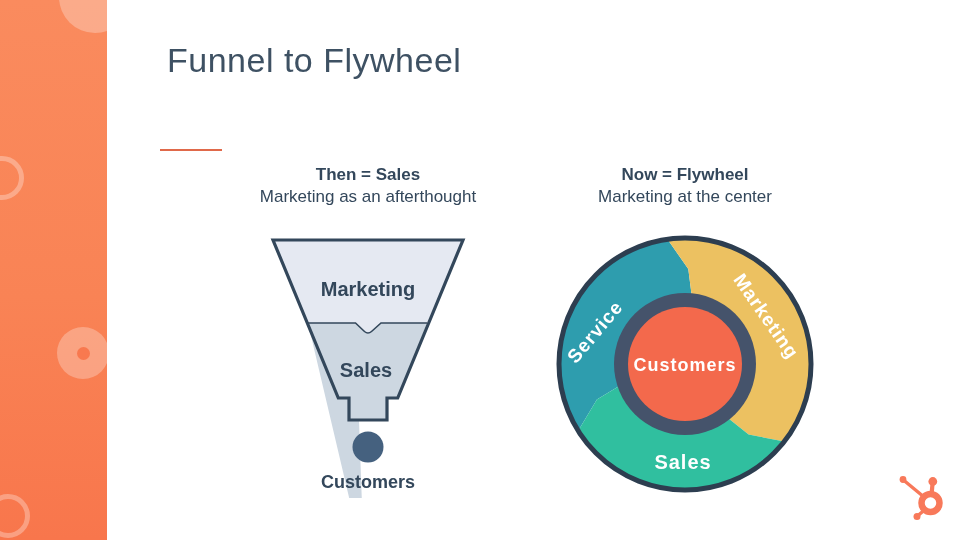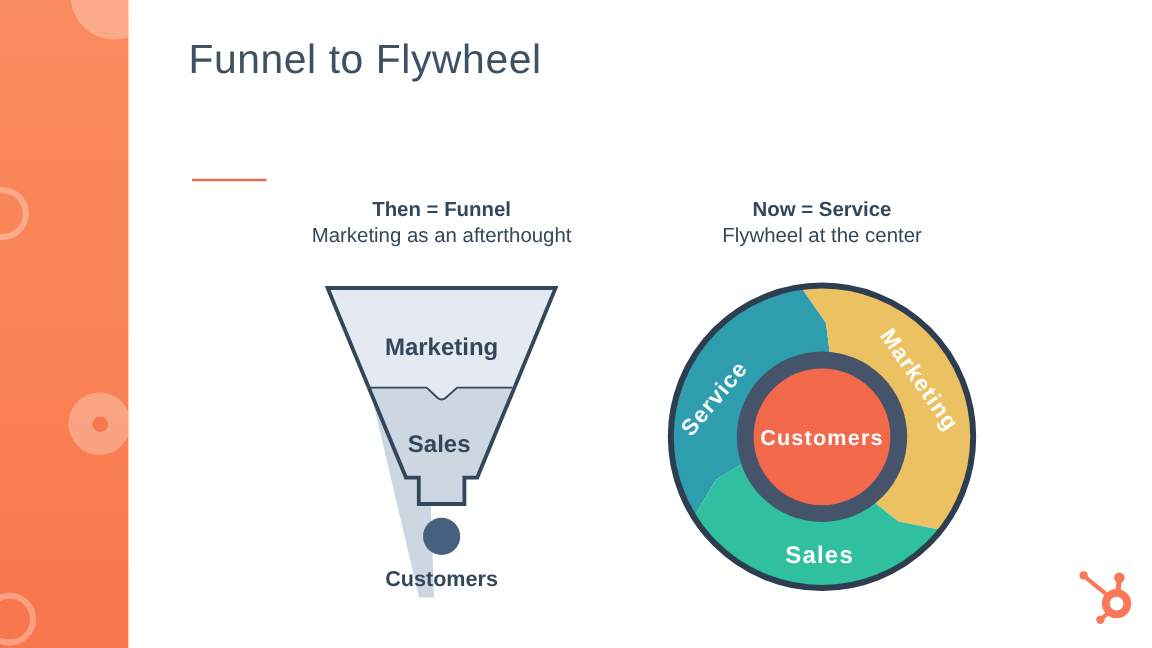--- a/index.html
+++ b/index.html
@@ -17,21 +17,21 @@
   .deco{position:absolute;border-radius:50%;}
   .deco-fill{background:rgba(255,255,255,0.28);}
   .deco-ring{border:5px solid rgba(255,255,255,0.30);}
   .deco-top{left:59px;top:-39px;width:72px;height:72px;}
   .deco-ring-mid{left:-20px;top:156px;width:44px;height:44px;}
   .deco-dot-wrap{left:57px;top:327px;width:52px;height:52px;display:flex;align-items:center;justify-content:center;}
   .deco-dot-inner{width:13px;height:13px;border-radius:50%;background:#f8794f;}
   .deco-ring-bottom{left:-14px;top:494px;width:44px;height:44px;}
   
   .title{
-    position:absolute;left:154px;top:28px;margin:3px;
+    position:absolute;left:154px;top:28px;margin:13px;
     font-size:34px;font-weight:400;letter-spacing:0.5px;color:#3e5163;
   }
   .accent-rule{position:absolute;left:160px;top:149px;width:62px;height:2px;background:#e0694a;}
   
   .col-heading{position:absolute;top:164px;text-align:center;color:#33475b;font-size:17px;line-height:22px;}
   .col-heading .hd{font-weight:700;}
   .heading-funnel{left:253px;width:230px;}
   .heading-flywheel{left:550px;width:270px;}
   
   .funnel-svg{position:absolute;left:253px;top:230px;}
@@ -52,27 +52,27 @@
     <div class="deco deco-fill deco-dot-wrap">
       <div class="deco-dot-inner"></div>
     </div>
     <div class="deco deco-ring deco-ring-bottom"></div>
   </aside>
 
   <h1 class="title">Funnel to Flywheel</h1>
   <div class="accent-rule"></div>
 
   <div class="col-heading heading-funnel">
-    <div class="hd">Then = Funnel</div>
+    <div class="hd">Then = Sales</div>
     <div>Marketing as an afterthought</div>
   </div>
 
   <div class="col-heading heading-flywheel">
-    <div class="hd">Now = Service</div>
-    <div>Flywheel at the center</div>
+    <div class="hd">Now = Flywheel</div>
+    <div>Marketing at the center</div>
   </div>
 
   <svg class="funnel-svg" width="230" height="268" viewBox="0 0 230 268">
 
     <path d="M55,93 L102.5,93 L111,331 M55,93 L102.5,93 L111.5,101.5 Q115,104.5 118.5,101.5 L128,93 L174,93
              L144.7,168 L134,168 L134,190 L96,190 L96,168 L85.3,168 Z" fill="#cdd7e1"></path>
 
     <path d="M20,10 L210,10 L174,93 L128,93 L118.5,101.5 Q115,104.5 111.5,101.5 L102.5,93 L55,93 Z" fill="#e5e9f2"></path>
 
     <path d="M55,93 L102.5,93 L111.5,101.5 Q115,104.5 118.5,101.5 L128,93 L174,93" fill="none" stroke-width="1.6" stroke="#33475b"></path>

